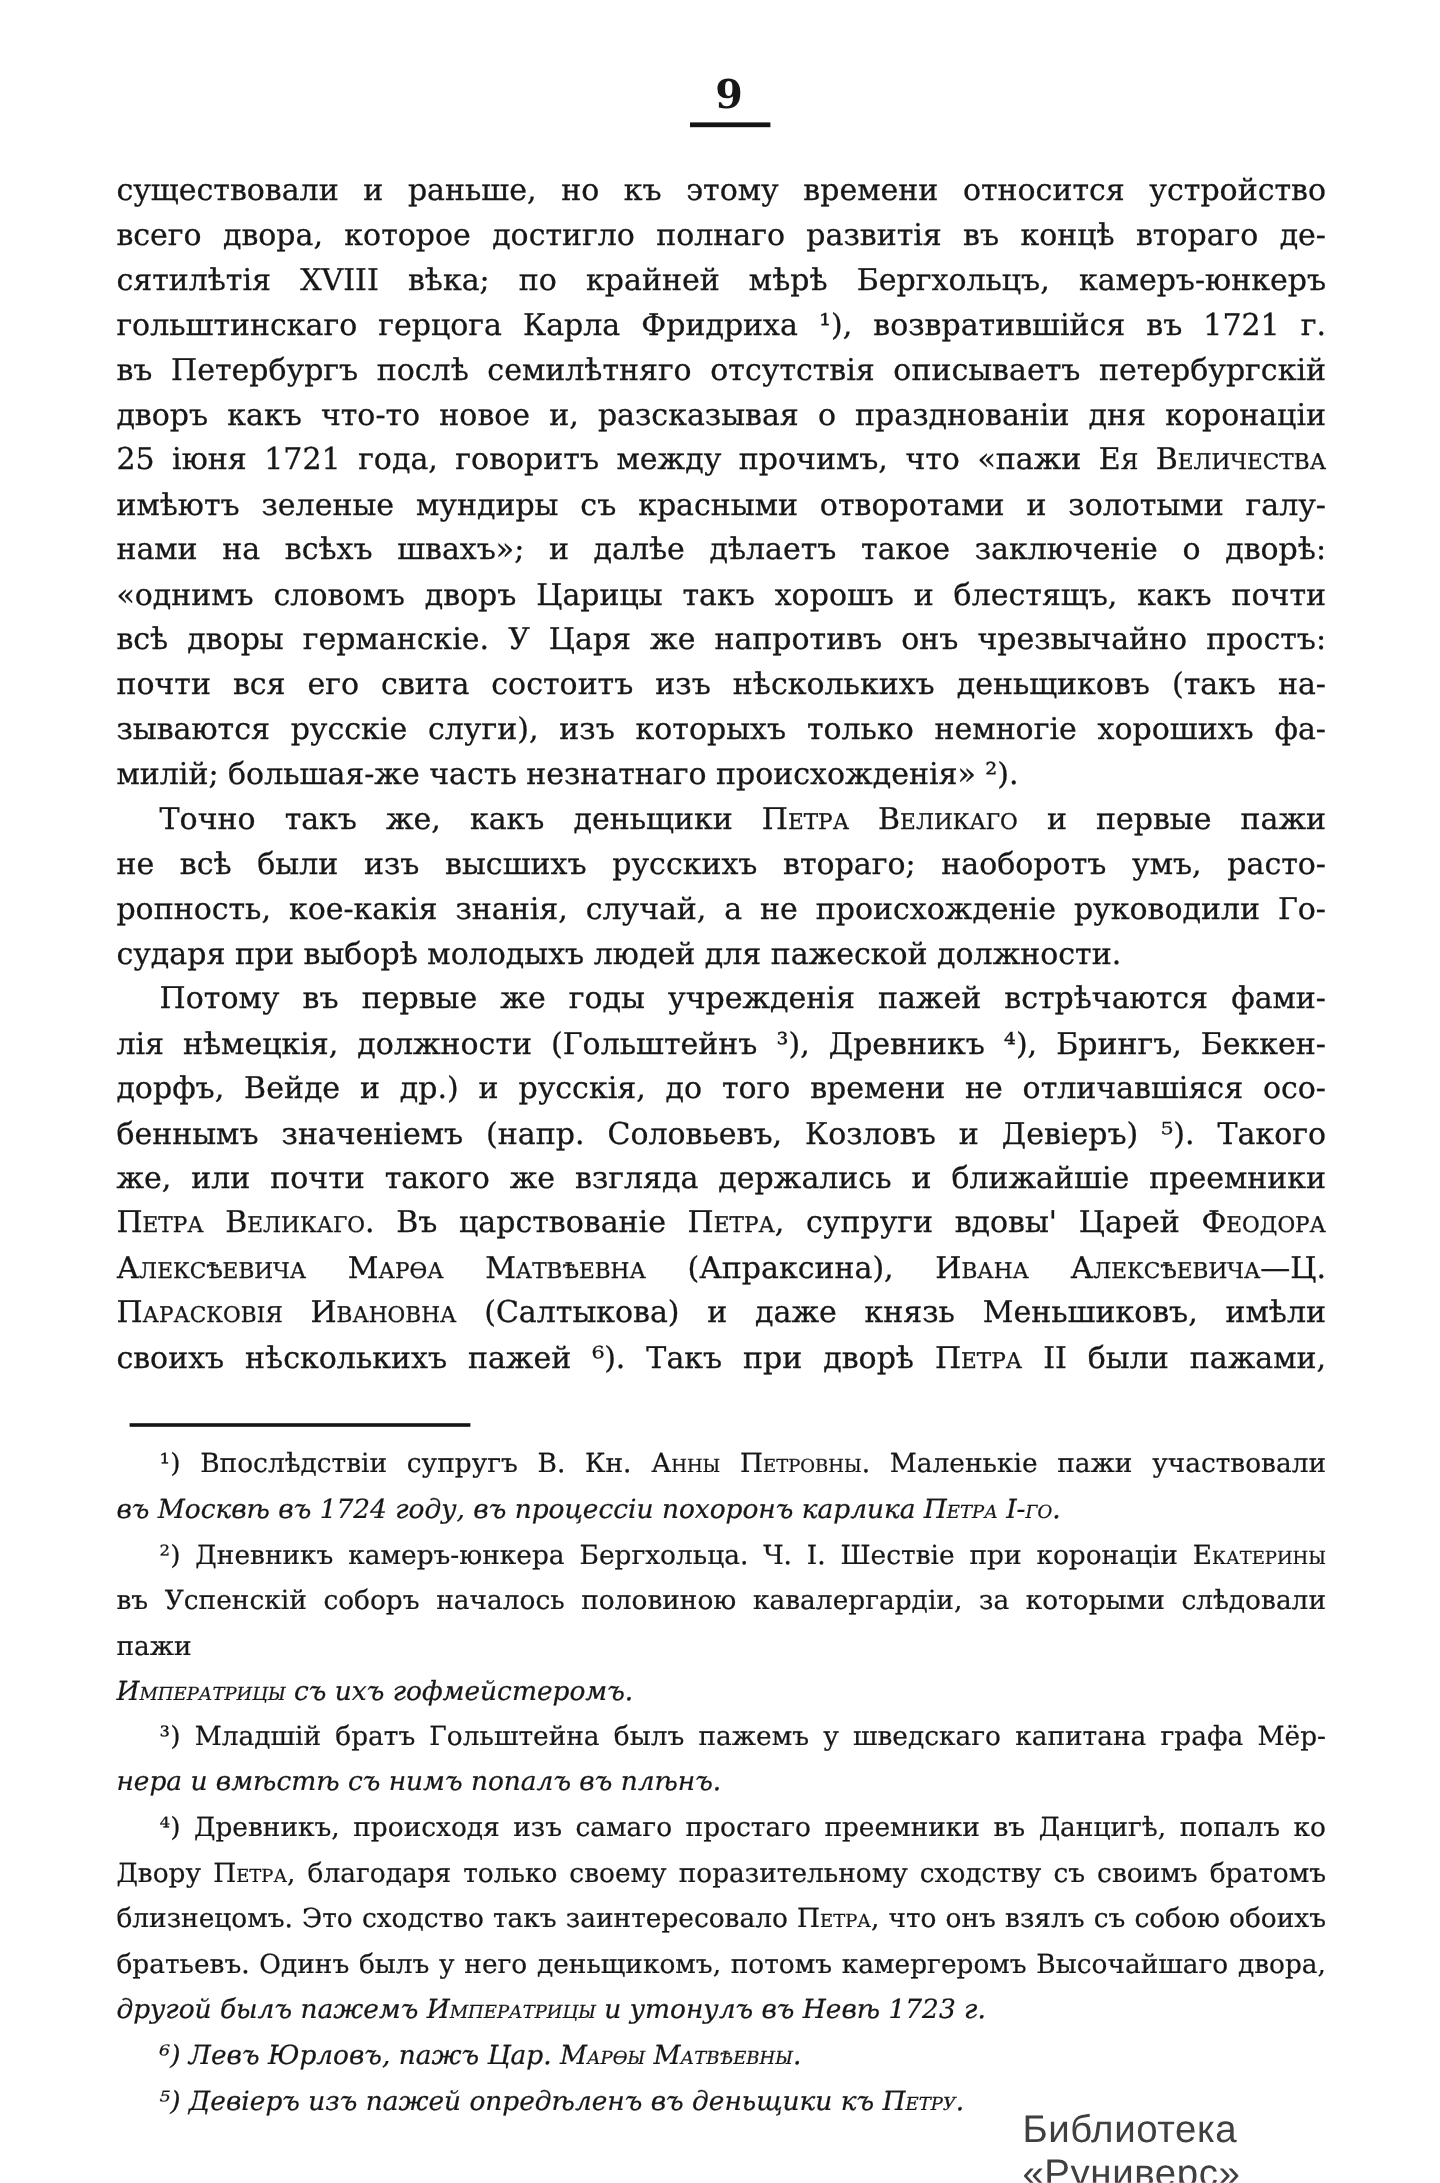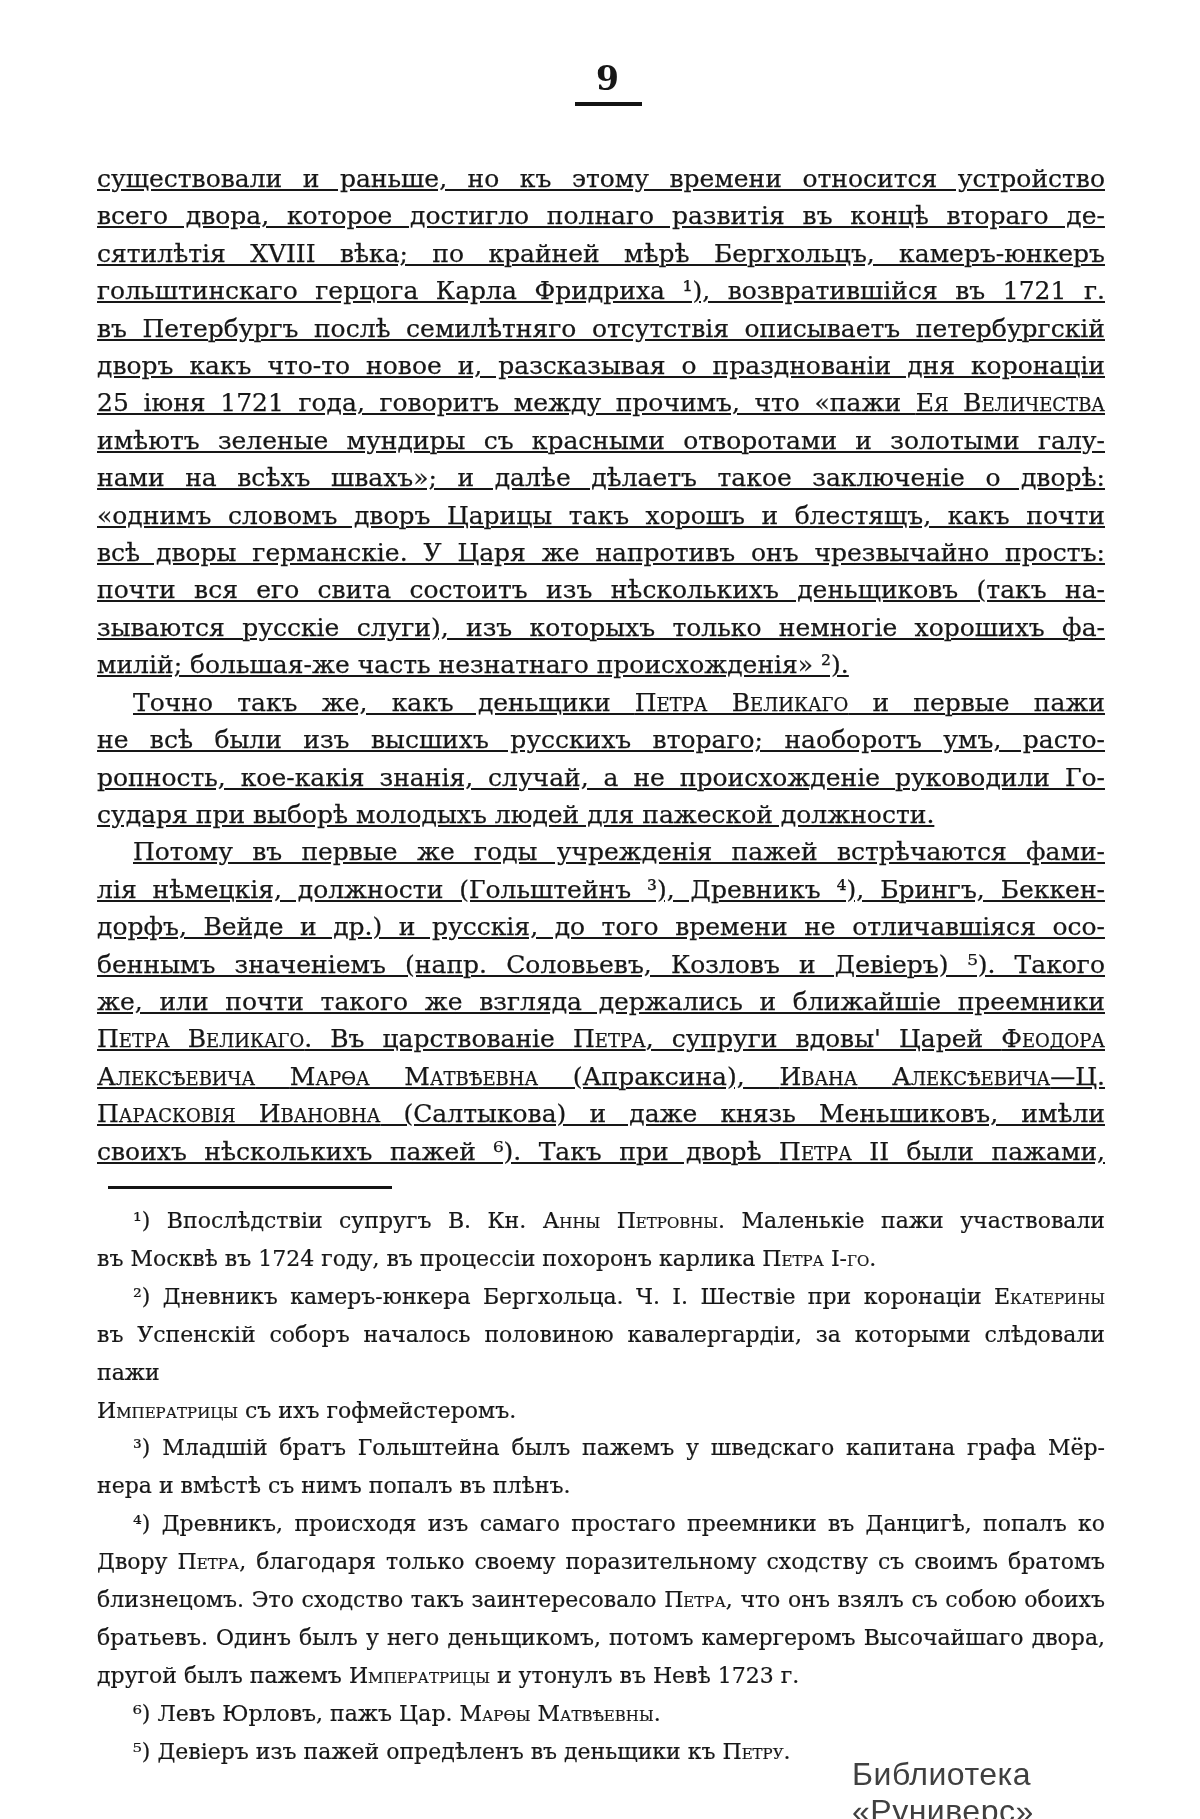--- a/index.html
+++ b/index.html
@@ -22,21 +22,21 @@
     font-size:33px; font-weight:bold; line-height:1;
     letter-spacing:1px;
   }
   .pagenum-rule {
     margin:7px auto 0 auto;
     width:67px; height:4px; background:#141414;
   }
 
   
   .body-block {
-    position:absolute; left:97px; top:160px; width:1008px;text-decoration:underline;
+    position:absolute; left:97px; top:140px; width:1008px;
   }
   .line {
     font-size:25px; line-height:37.4px;
     text-align:justify; text-align-last:justify;
     white-space:normal;
     -webkit-text-stroke:0.25px currentColor;
   }
   .line.no-fill { text-align-last:left; }
   .line.indent { padding-left:36px; }
 
@@ -48,21 +48,21 @@
 
   
   .fn-block {
     position:absolute; left:97px; top:1202px; width:1008px;
   }
   .fn-line {
     font-size:22px; line-height:37.9px;
     text-align:justify; text-align-last:justify;
     -webkit-text-stroke:0.2px currentColor;
   }
-  .fn-line.no-fill { text-align-last:left; }
+  .fn-line.no-fill { text-align-last:left;font-style:italic; }
   .fn-line.indent { padding-left:36px; }
 
   .sc { font-variant:small-caps; }
 
   
   .watermark {
     position:absolute; left:852px; top:1756px;
     font-family:"Liberation Sans","DejaVu Sans",sans-serif;
     font-size:32px; color:#404040; letter-spacing:0.5px;
     -webkit-text-stroke:0;

